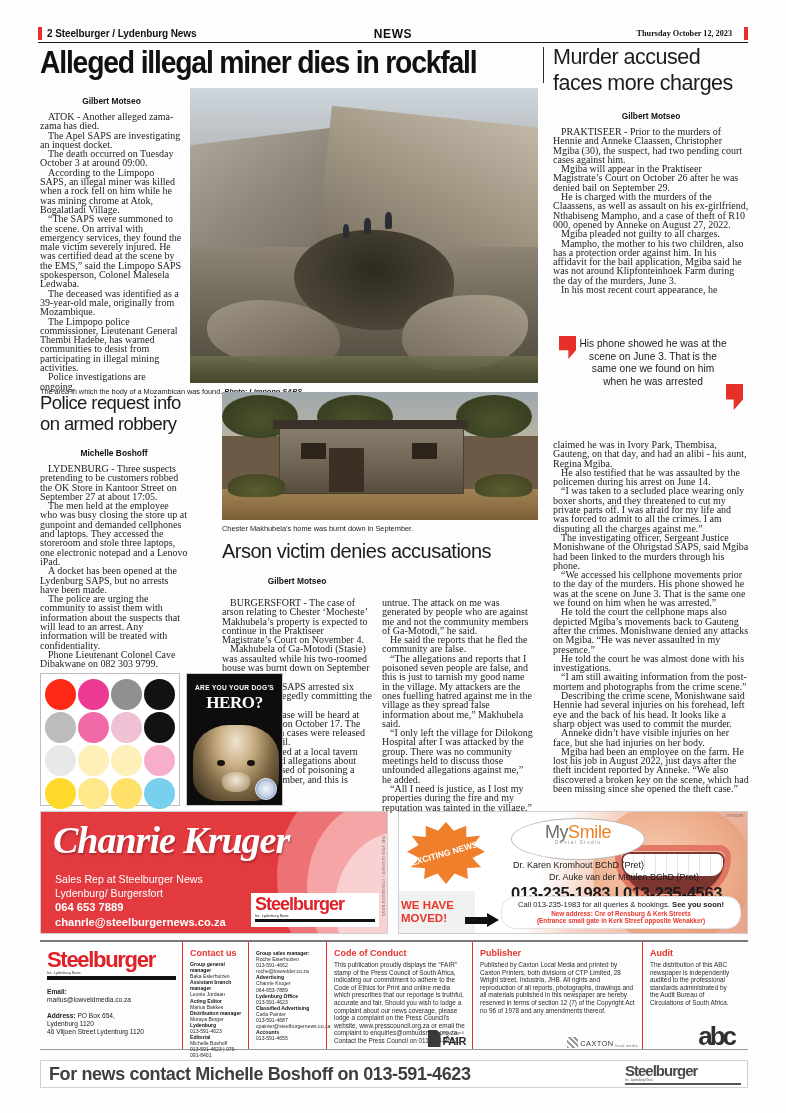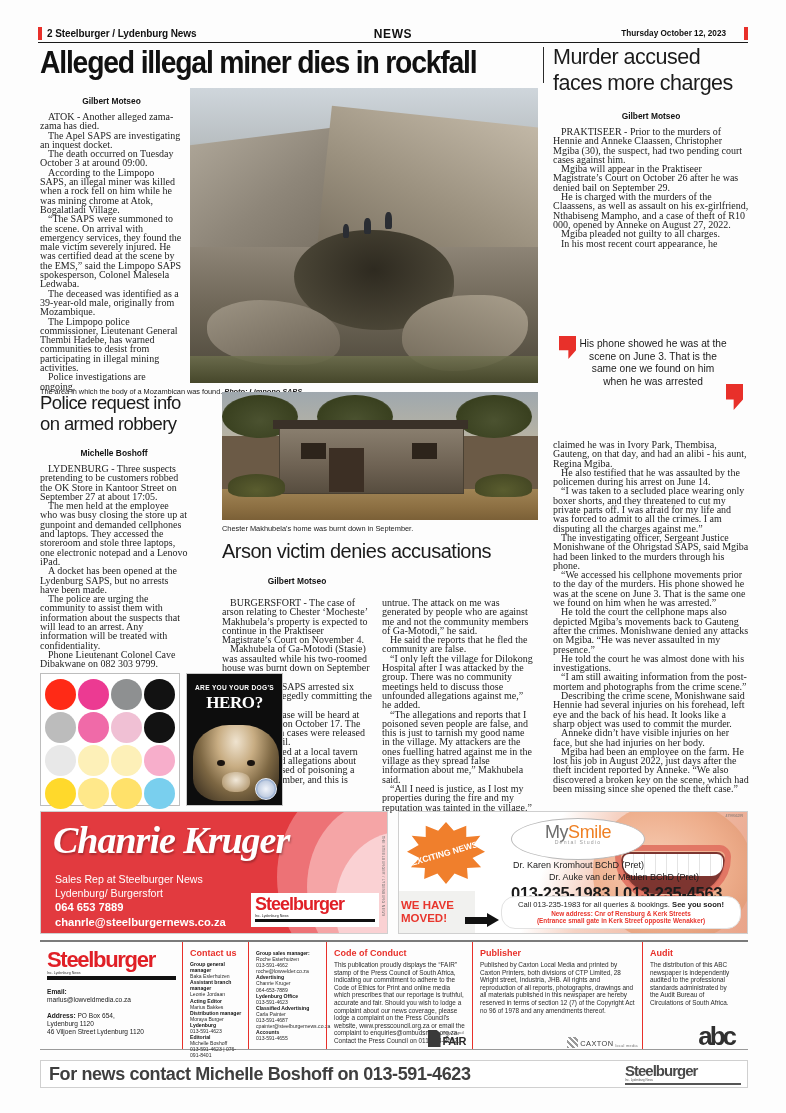--- a/index.html
+++ b/index.html
@@ -52,26 +52,26 @@
     left: 0; right: 0;
     text-align: center;
     font-family: "Liberation Sans", sans-serif;
     font-weight: bold;
     font-size: 12px;
     color: #111;
     letter-spacing: 0.6px;
   }
   .mh-right {
     margin-left: auto;
-    font-family: Liberation Sans, sans-serif;
+    font-family: Liberation Serif, serif;
     font-weight: bold;
     font-size: 8.2px;
     color: #111;
     white-space: nowrap;
-    padding-right: 22px;
+    padding-right: 16px;
   }
   .mh-redbar-r {
     position: absolute;
     right: 0; top: 2px;
     width: 4px; height: 13px;
     background: #e8302a;
   }
 
   
   .hl-main {
@@ -834,32 +834,33 @@
   <div class="col-arson-1 body-text">
     <p>BURGERSFORT - The case of arson relating to Chester ‘Mocheste’ Makhubela’s property is expected to continue in the Praktiseer Magistrate’s Court on November 4.</p>
     <p>Makhubela of Ga-Motodi (Stasie) was assaulted while his two-roomed house was burnt down on September 12.</p>
     <p>The Tubatse SAPS arrested six suspects for allegedly committing the crimes.</p>
     <p>The assault case will be heard at the same court on October 17. The accused in both cases were released on a R2 000 bail.</p>
     <p>“I was attacked at a local tavern after unfounded allegations about me. I was accused of poisoning a community member, and this is</p>
   </div>
   <div class="col-arson-2 body-text">
     <p class="noindent">untrue. The attack on me was generated by people who are against me and not the community members of Ga-Motodi,” he said.</p>
     <p>He said the reports that he fled the community are false.</p>
+    <p>“The allegations and reports that I poisoned seven people are false, and this is just to tarnish my good name in the village. My attackers are the ones fuelling hatred against me in the village as they spread false information about me,” Makhubela said.</p>
     <p>“I only left the village for Dilokong Hospital after I was attacked by the group. There was no community meetings held to discuss those unfounded allegations against me,” he added.</p>
-    <p>“The allegations and reports that I poisoned seven people are false, and this is just to tarnish my good name in the village. My attackers are the ones fuelling hatred against me in the village as they spread false information about me,” Makhubela said.</p>
     <p>“All I need is justice, as I lost my properties during the fire and my reputation was tainted in the village.”</p>
   </div>
 
   <div class="col-right-1">
     <div class="byline">Gilbert Motseo</div>
     <div class="body-text">
       <p>PRAKTISEER - Prior to the murders of Hennie and Anneke Claassen, Christopher Mgiba (30), the suspect, had two pending court cases against him.</p>
       <p>Mgiba will appear in the Praktiseer Magistrate’s Court on October 26 after he was denied bail on September 29.</p>
       <p>He is charged with the murders of the Claassens, as well as assault on his ex-girlfriend, Nthabiseng Mampho, and a case of theft of R10 000, opened by Anneke on August 27, 2022.</p>
       <p>Mgiba pleaded not guilty to all charges.</p>
+      <p>Mampho, the mother to his two children, also has a protection order against him. In his affidavit for the bail application, Mgiba said he was not around Klipfonteinhoek Farm during the day of the murders, June 3.</p>
       <p>In his most recent court appearance, he</p>
     </div>
   </div>
 
   <div class="pullquote">
     <div class="pq-mark-open"></div>
     <div class="pq-text">His phone showed he was at the scene on June 3. That is the same one we found on him when he was arrested</div>
     <div class="pq-mark-close"></div>
   </div>
 

